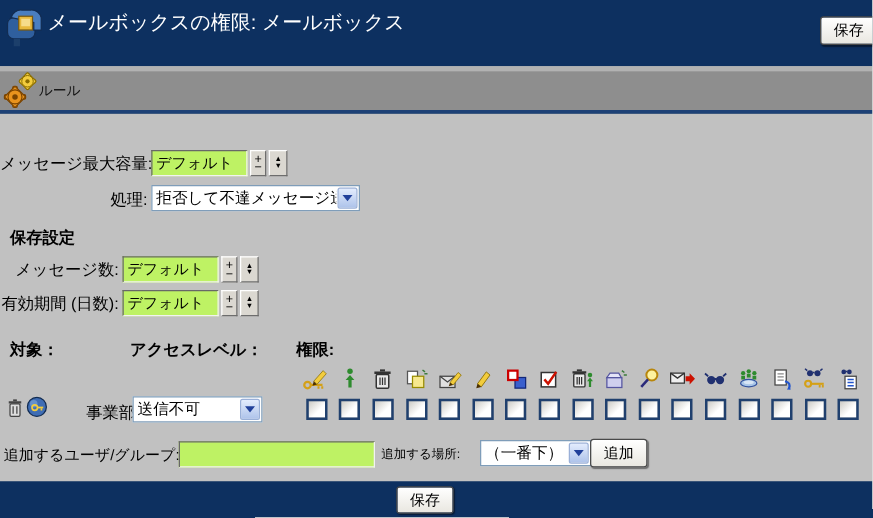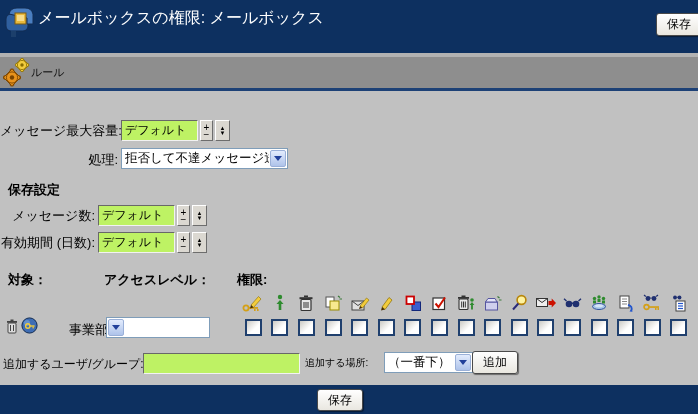--- a/index.html
+++ b/index.html
@@ -356,20 +356,21 @@
   </svg>
   <svg style="position:absolute;left:21px;top:317px;" width="17" height="17" viewBox="0 0 17 17">
     <circle cx="8.5" cy="8.5" r="7.6" fill="#3f6db4" stroke="#122c52"></circle>
     <circle cx="6" cy="6" r="3" fill="#6f9ad2" opacity="0.8"></circle>
     <circle cx="6.8" cy="9" r="2.2" fill="none" stroke="#f2cc3d" stroke-width="1.4"></circle>
     <rect x="8.6" y="8.3" width="5" height="1.4" fill="#f2cc3d"></rect>
     <rect x="11.5" y="9.6" width="1.3" height="1.8" fill="#f2cc3d"></rect>
   </svg>
   <div style="position:absolute;left:41px;top:321px;font-size:13px;margin-left:28px;">事業部</div>
   <div class="sel" style="left:106px;top:317px;width:104px;">
+    <span class="stext">送信不可</span>
       <span class="sarrow"></span>
   </div>
 
   <div style="position:absolute;left:3px;top:356px;font-size:12px;white-space:nowrap;">追加するユーザ/グループ:</div>
   <input class="tin" style="left: 143px; top: 353px; width: 149px;" value="">
   <div style="position:absolute;left:305px;top:356px;font-size:10px;white-space:nowrap;">追加する場所:</div>
   <div class="sel" style="left:384px;top:352px;width:89px;">
     <span class="stext">（一番下）</span>
       <span class="sarrow"></span>
   </div>

